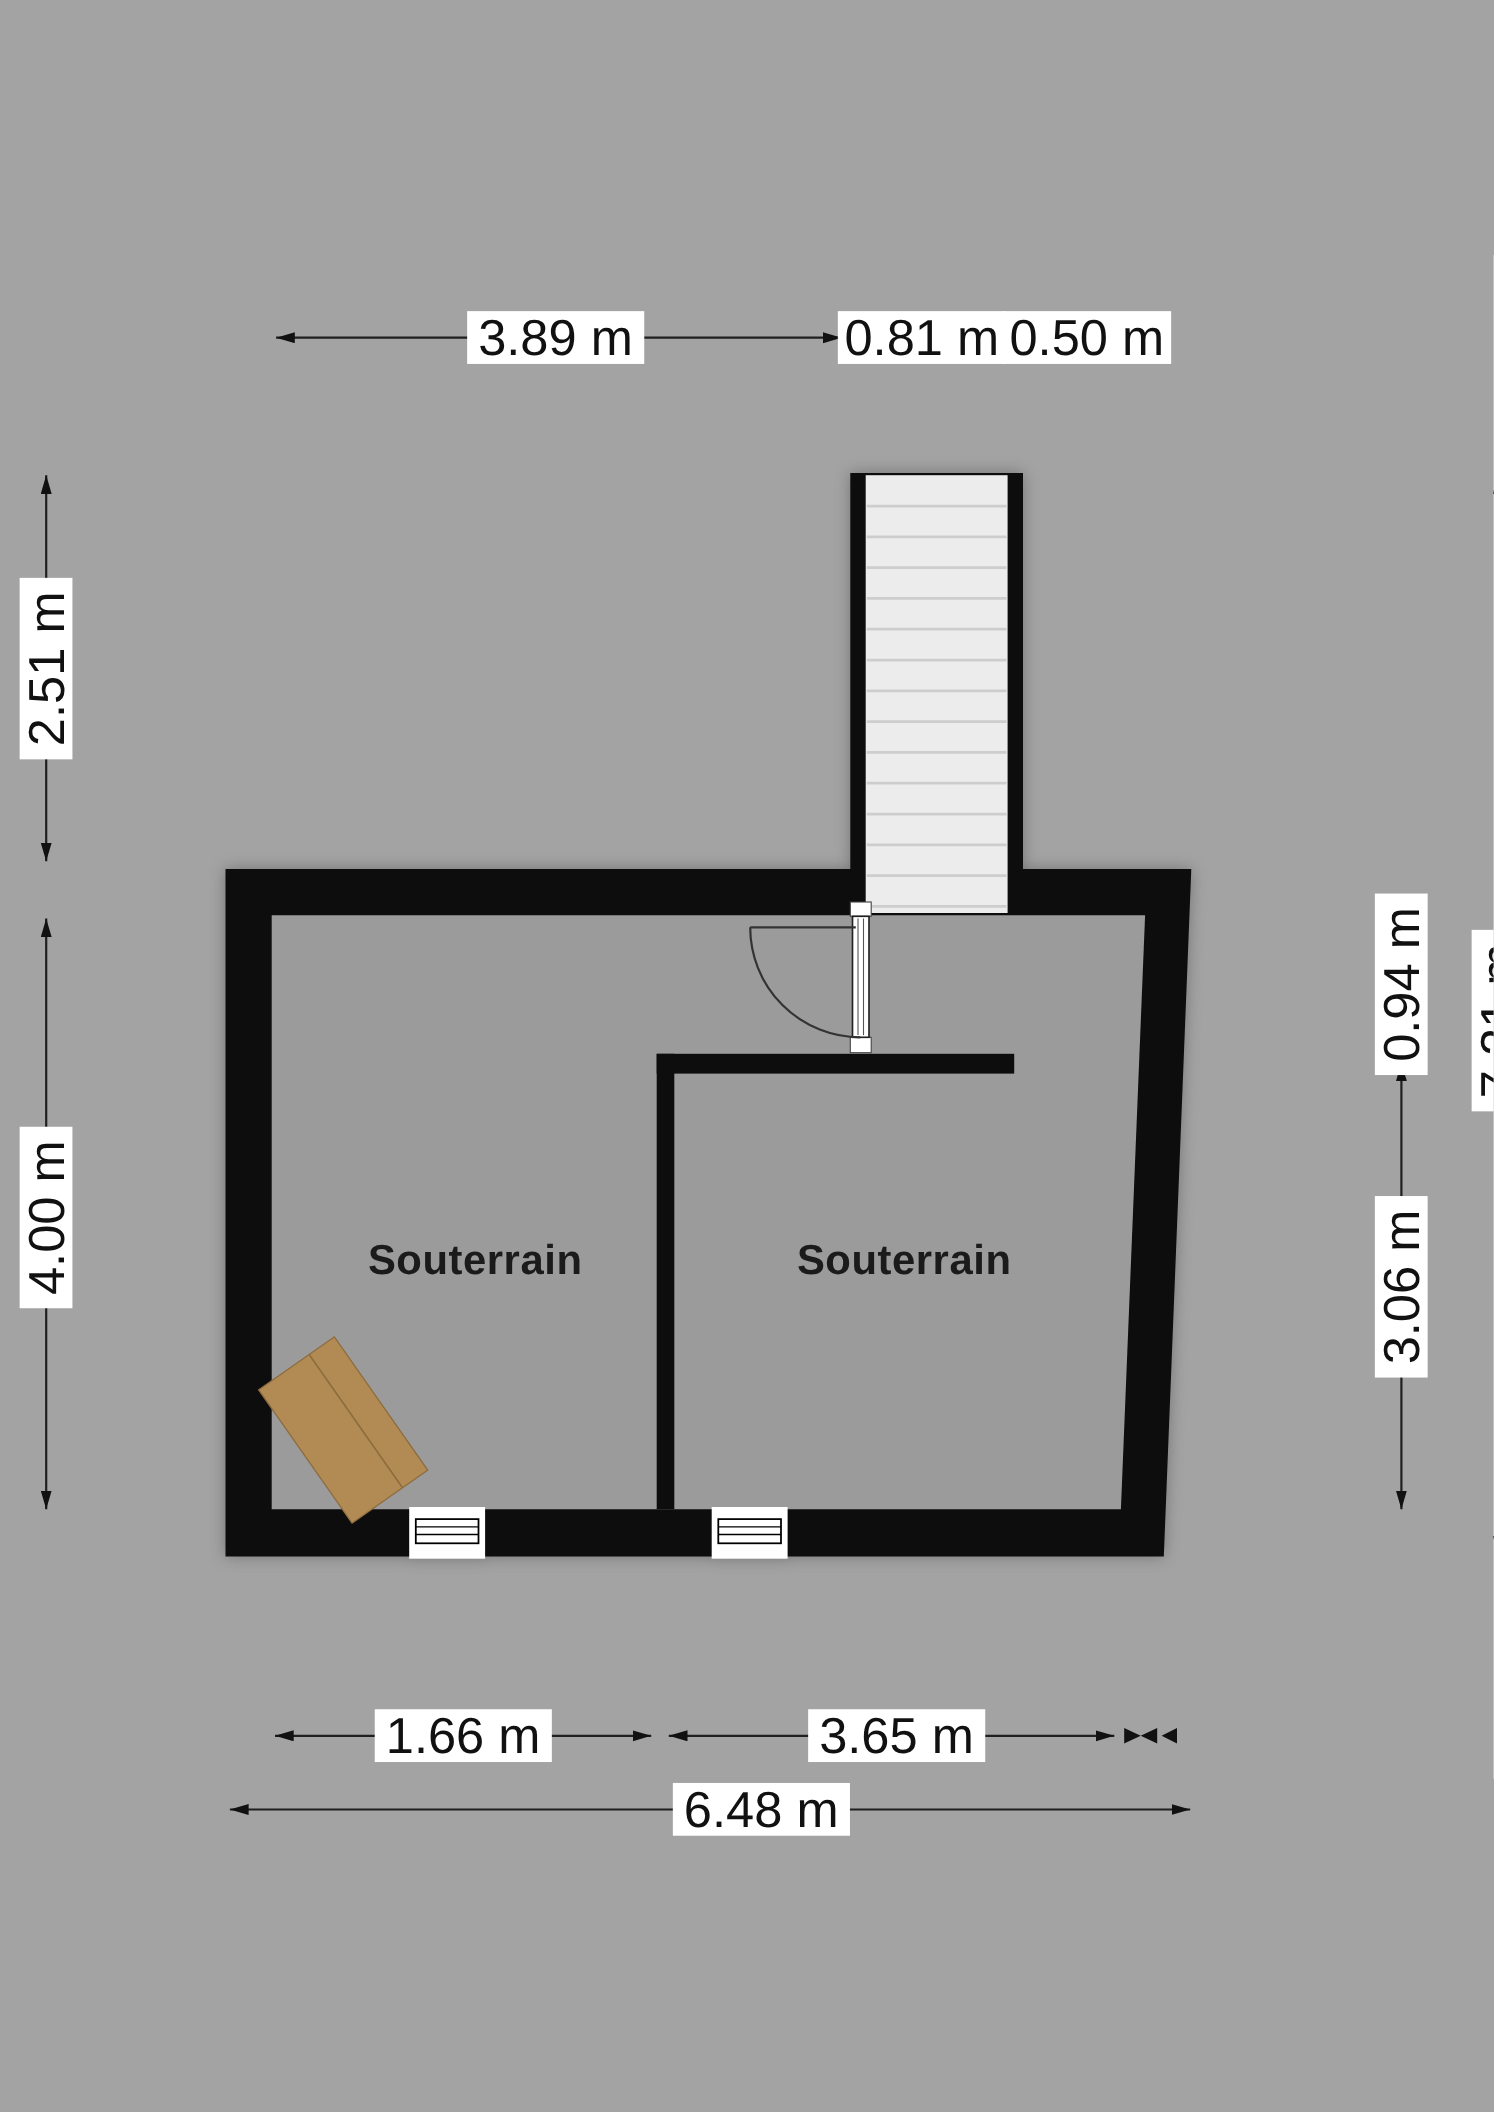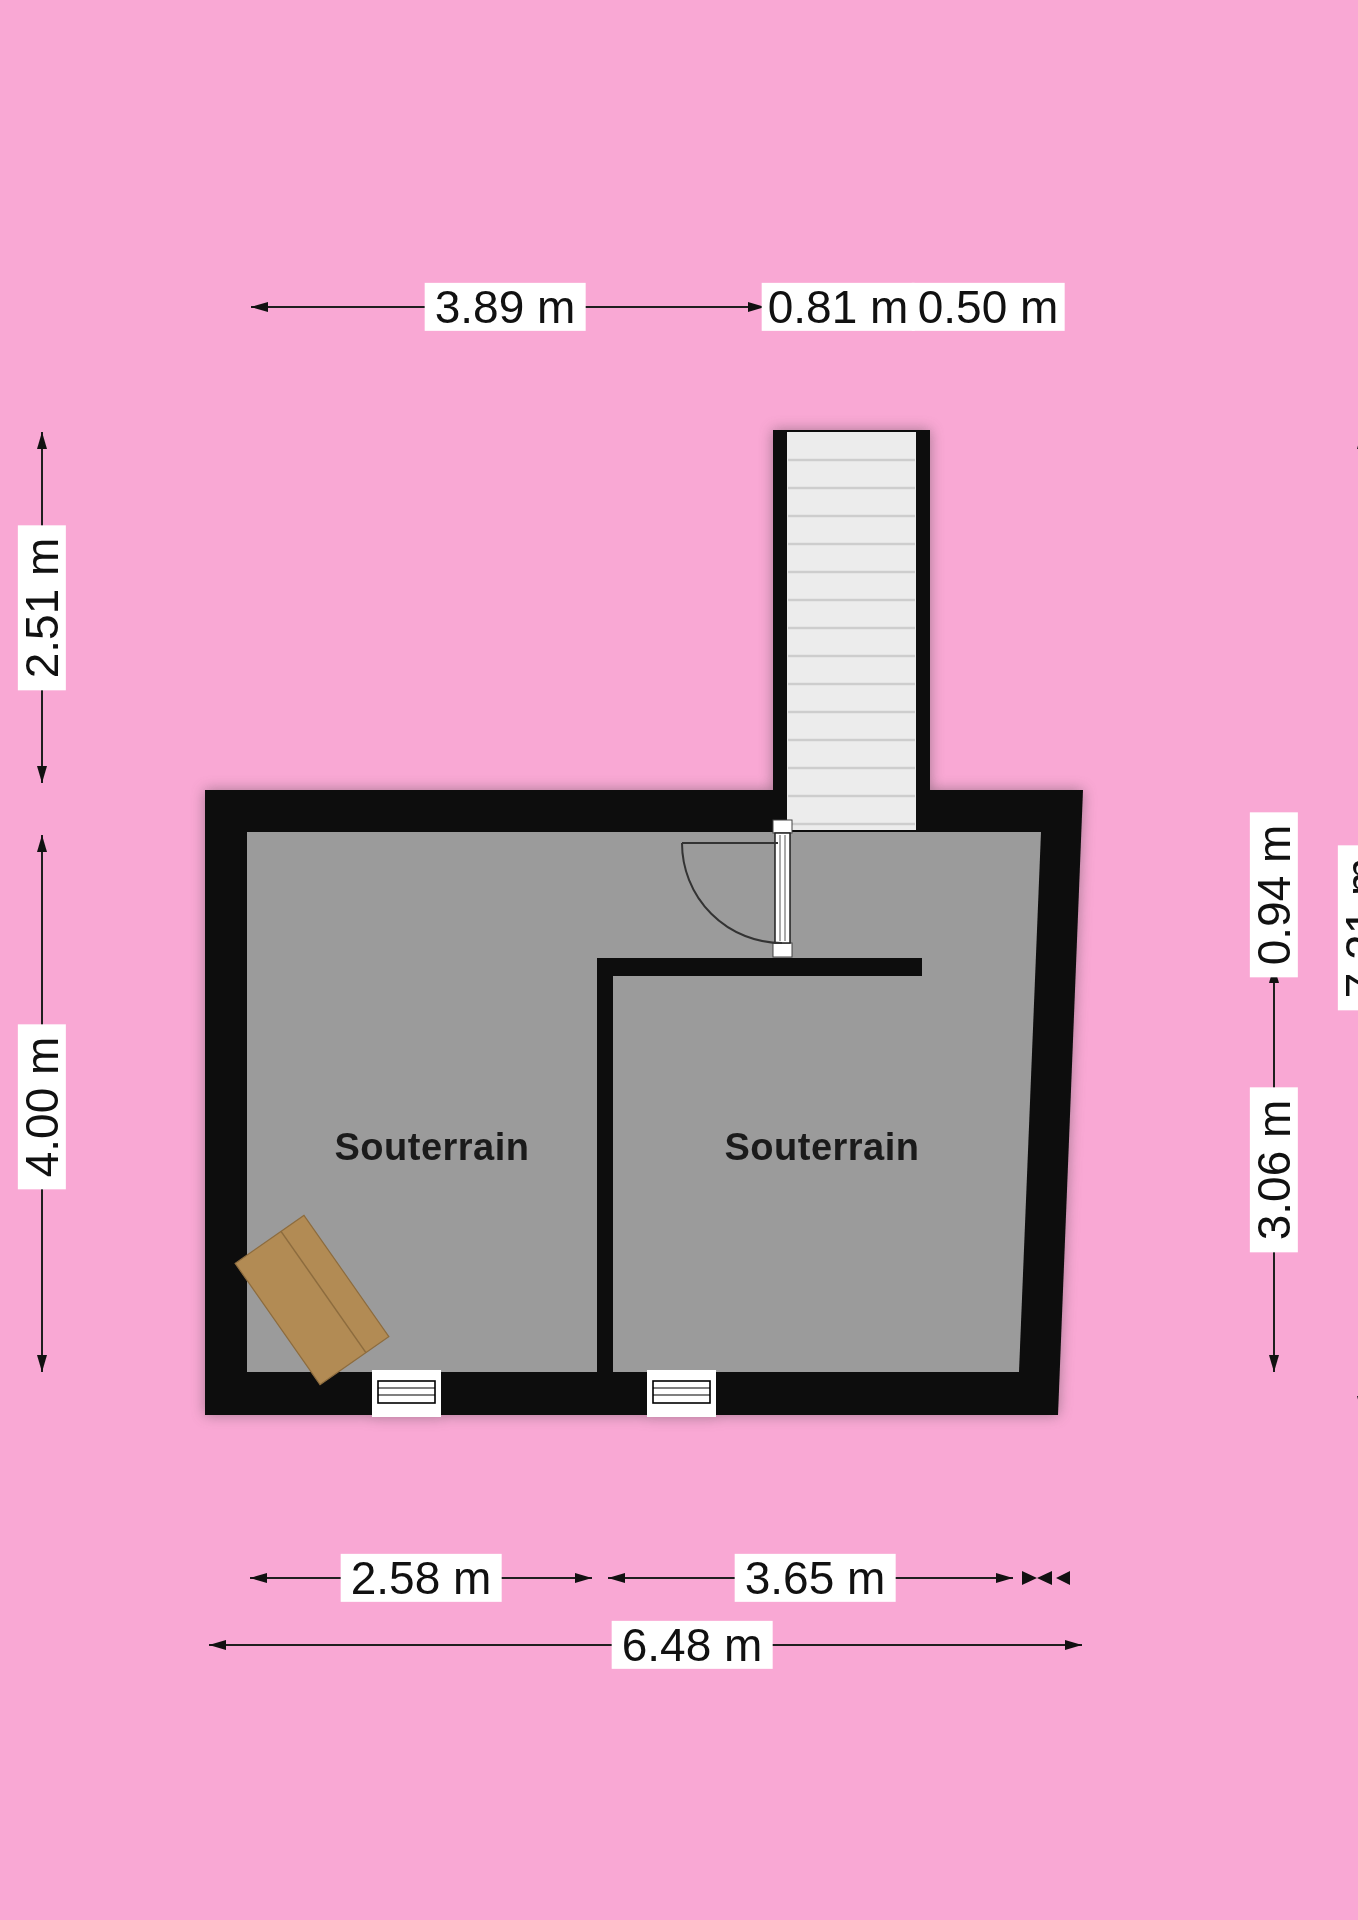--- a/index.html
+++ b/index.html
@@ -1,16 +1,16 @@
 <!DOCTYPE html>
 <html><head>
 <meta charset="utf-8">
 <style>
   html,body{margin:0;padding:0;background:#ffffff;}
-  #canvas{position:relative;width:1358px;height:1920px;background:#f9a8d4;overflow:hidden;
+  #canvas{position:relative;width:1358px;height:1920px;background:#a3a3a3;overflow:hidden;
           font-family:"Liberation Sans",sans-serif;}
   #plan-svg{position:absolute;left:0;top:0;}
   .plan-shadow{filter:drop-shadow(0 0 7px rgba(60,60,60,.45));}
   .dim-label{position:absolute;transform:translate(-50%,-50%);white-space:nowrap;
              font-size:46px;color:#111;background:#fff;padding:0 10px;line-height:1.05;}
   .dim-label.vert{transform:translate(-50%,-50%) rotate(-90deg);padding:0 12px;}
   .room-label{position:absolute;transform:translate(-50%,-50%);white-space:nowrap;
               font-size:38px;font-weight:bold;color:#1b1b1b;letter-spacing:.5px;}
   .dimline{stroke:#1f1f1f;stroke-width:2;fill:none;}
 </style>
@@ -115,20 +115,20 @@
   <div class="dim-label" style="left:838px;top:307px;padding:0 6px;">0.81 m</div>
   <div class="dim-label" style="left:988px;top:307px;padding:0 6px;">0.50 m</div>
 
   <div class="dim-label vert" style="left:42px;top:608px;">2.51 m</div>
   <div class="dim-label vert" style="left:42px;top:1107px;">4.00 m</div>
 
   <div class="dim-label vert" style="left:1274px;top:895px;">0.94 m</div>
   <div class="dim-label vert" style="left:1274px;top:1170px;">3.06 m</div>
   <div class="dim-label vert" style="left:1362px;top:928px;">7.21 m</div>
 
-  <div class="dim-label" style="left:421px;top:1578px;">2.58 m</div>
+  <div class="dim-label" style="left:421px;top:1578px;">1.66 m</div>
   <div class="dim-label" style="left:815px;top:1578px;">3.65 m</div>
   <div class="dim-label" style="left:692px;top:1645px;">6.48 m</div>
 
   <div class="room-label" style="left:432px;top:1147px;">Souterrain</div>
   <div class="room-label" style="left:822px;top:1147px;">Souterrain</div>
 
 </div>
 
 </body></html>

